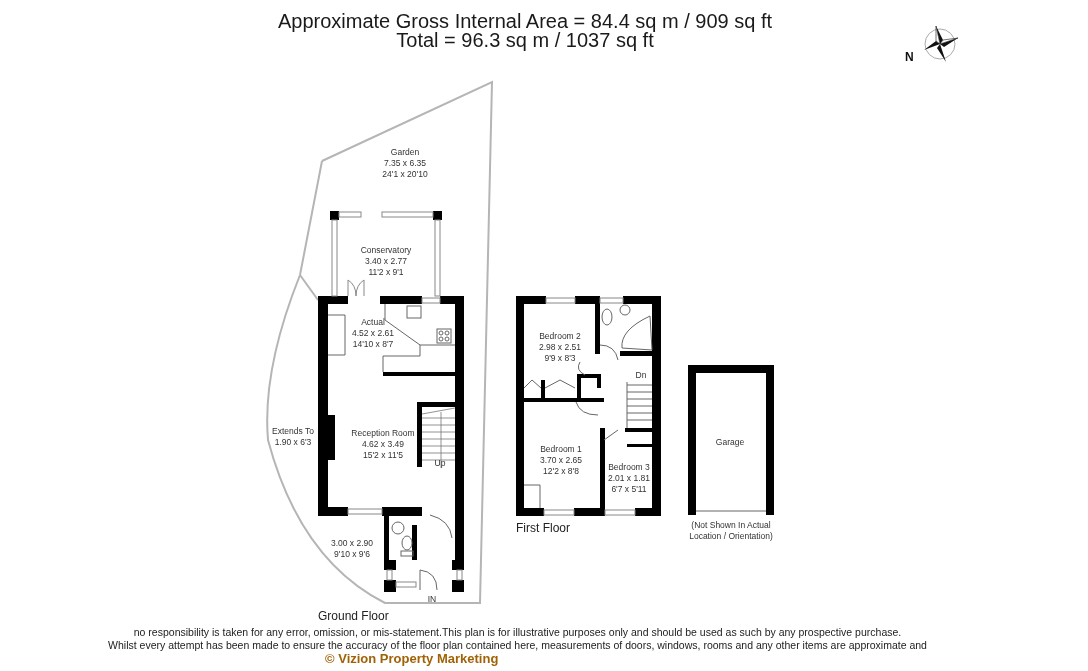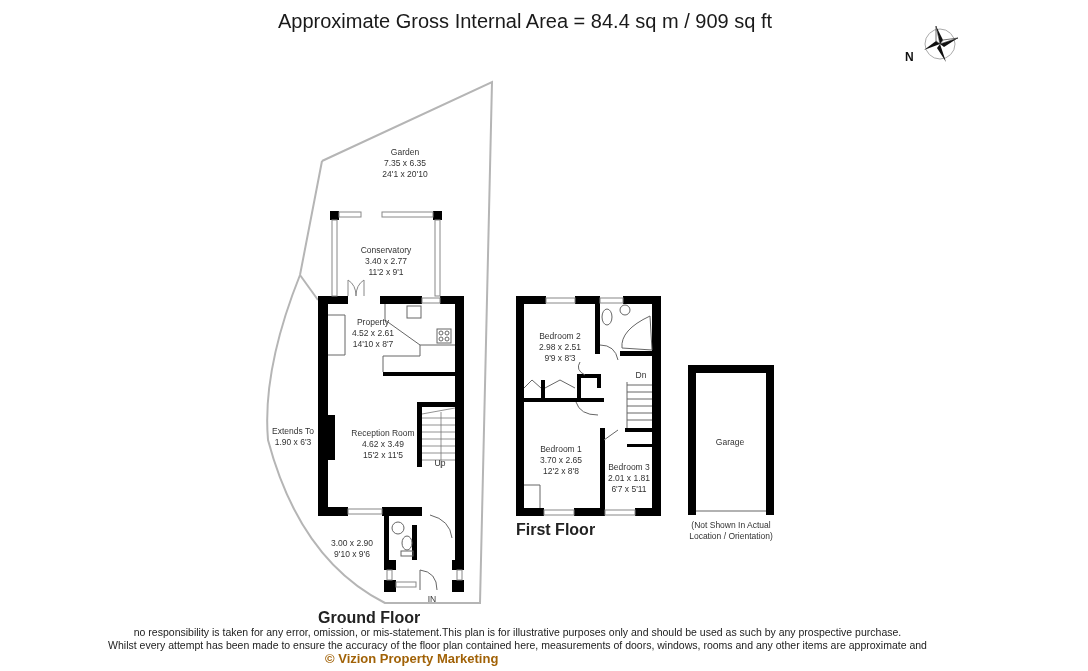--- a/index.html
+++ b/index.html
@@ -2,29 +2,30 @@
 <html><head>
 <meta charset="utf-8">
 <style>
   html, body { margin: 0; padding: 0; background: #ffffff; }
   body { width: 1088px; height: 671px; position: relative; overflow: hidden; font-family: "Liberation Sans", sans-serif; color: #1a1a1a; }
   .header { position: absolute; left: 0; top: 12px; width: 1050px; text-align: center; font-size: 20px; line-height: 19px; color: #1a1a1a; }
   .header div { white-space: nowrap; }
   .compass { position: absolute; left: 900px; top: 20px; width: 62px; height: 50px; }
   .plan { position: absolute; left: 0; top: 0; width: 1088px; height: 671px; }
   .lbl { position: absolute; text-align: center; font-size: 8.5px; line-height: 11px; color: #333; white-space: nowrap; transform: translateX(-50%); }
-  .floor-lbl { position: absolute; font-weight: bold; font-size: 16px; color: #222; white-space: nowrap; }
+  .floor-lbl { position: absolute; font-weight: normal; font-size: 12px; color: #222; white-space: nowrap; }
   .disclaimer { position: absolute; left: 0; top: 626px; width: 1035px; text-align: center; font-size: 10.5px; line-height: 13px; color: #222; }
   .copyright { position: absolute; left: 325px; top: 651px; font-size: 13px; font-weight: bold; color: #a16207; white-space: nowrap; }
 </style>
 </head>
 <body>
 
 <div class="header">
   <div>Approximate Gross Internal Area = 84.4 sq m / 909 sq ft</div>
+  <div>Total = 96.3 sq m / 1037 sq ft</div>
 </div>
 
 <svg class="compass" viewBox="0 0 62 50">
   <circle cx="40" cy="24" r="15" fill="none" stroke="#aaa" stroke-width="1"></circle>
   <polygon points="40,24 36,6 43,20" fill="#111"></polygon>
   <polygon points="40,24 58,18 44,27" fill="#111"></polygon>
   <polygon points="40,24 46,42 37,28" fill="#111"></polygon>
   <polygon points="40,24 24,30 36,21" fill="#111"></polygon>
   <polygon points="40,24 43,20 58,18" fill="#fff" stroke="#111" stroke-width="0.6"></polygon>
   <polygon points="40,24 36,21 36,6" fill="#fff" stroke="#111" stroke-width="0.6"></polygon>
@@ -179,21 +180,21 @@
   <div>Garden</div>
   <div>7.35 x 6.35</div>
   <div>24'1 x 20'10</div>
 </div>
 <div class="lbl" style="left:386px;top:245px;">
   <div>Conservatory</div>
   <div>3.40 x 2.77</div>
   <div>11'2 x 9'1</div>
 </div>
 <div class="lbl" style="left:373px;top:317px;">
-  <div>Property</div>
+  <div>Actual</div>
   <div>4.52 x 2.61</div>
   <div>14'10 x 8'7</div>
 </div>
 <div class="lbl" style="left:383px;top:428px;">
   <div>Reception Room</div>
   <div>4.62 x 3.49</div>
   <div>15'2 x 11'5</div>
 </div>
 <div class="lbl" style="left:293px;top:426px;">
   <div>Extends To</div>

